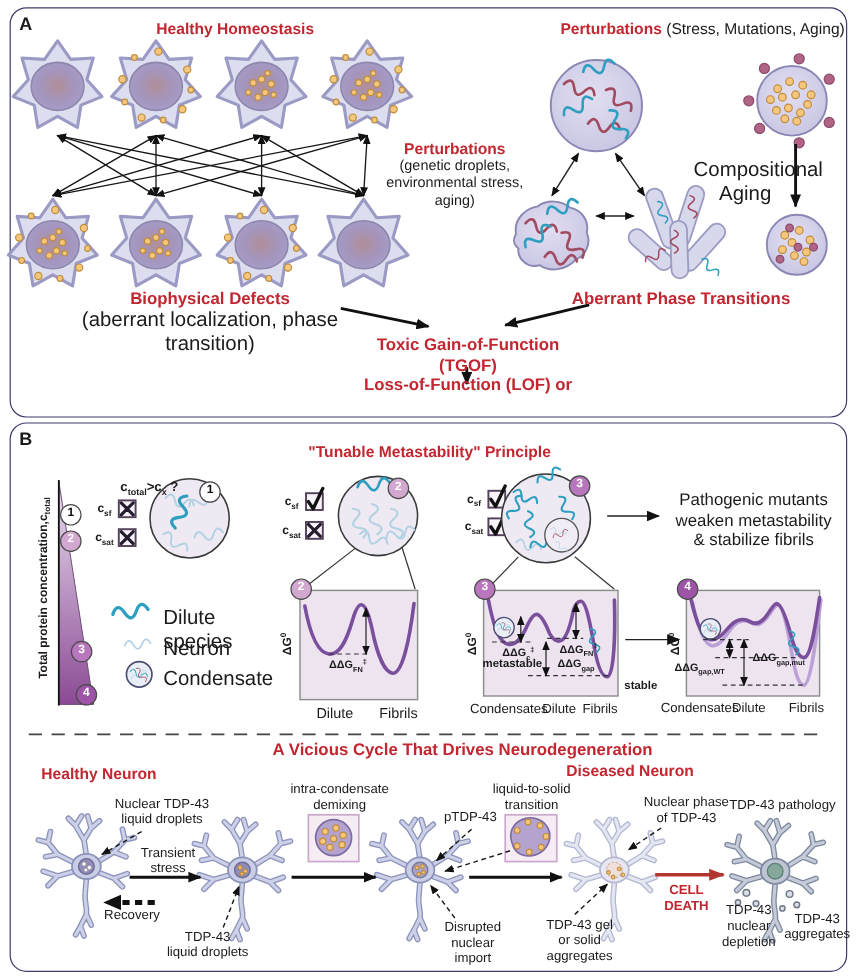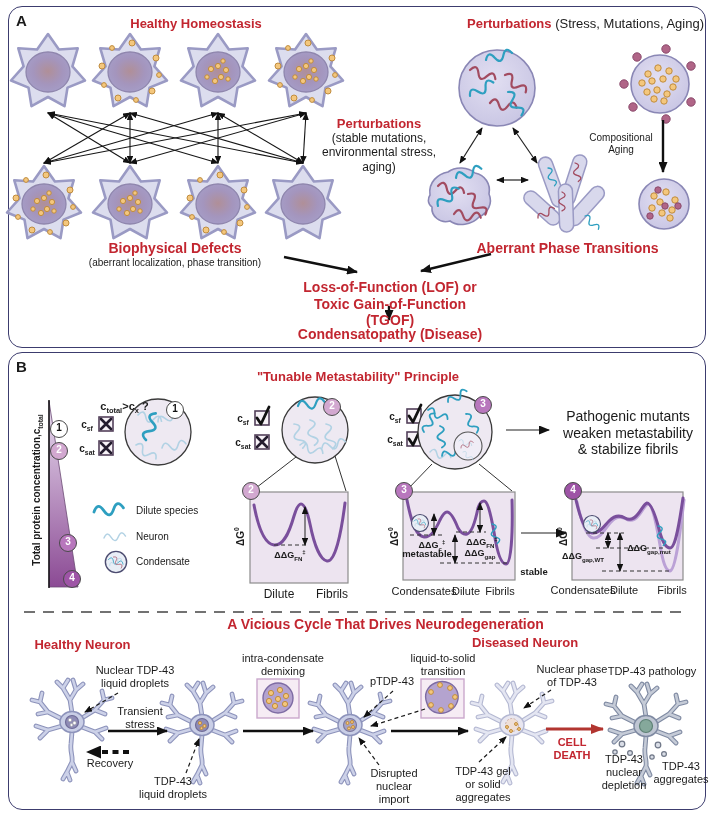--- a/index.html
+++ b/index.html
@@ -6,21 +6,21 @@
   #stage{position:relative;width:716px;height:815px;background:#ffffff;overflow:hidden;
          font-family:"Liberation Sans",sans-serif;}
   .panel{position:absolute;border:1.6px solid #3c3c6e;border-radius:14px;background:#fff;}
   svg{position:absolute;left:0;top:0;}
   .txt{position:absolute;color:#1b1b1b;line-height:1.18;text-align:center;
        font-family:"Liberation Sans",sans-serif;z-index:5;}
   .left{text-align:left;}
   .red{color:#c22630;}
   .b{font-weight:bold;}
   .f15{font-size:15px;} .f13{font-size:13px;} .f125{font-size:14px;} .f12{font-size:12px;}
-  .f115{font-size:10px;} .f11{font-size:11px;} .f10{font-size:10px;} .f95{font-size:9.5px;} .f9{font-size:9px;}
+  .f115{font-size:17px;} .f11{font-size:11px;} .f10{font-size:10px;} .f95{font-size:9.5px;} .f9{font-size:9px;}
   sub{font-size:68%;} sup{font-size:68%;}
   .vrot{transform:rotate(-90deg);transform-origin:center center;}
   .badge{position:absolute;width:16px;height:16px;border-radius:50%;border:1.2px solid #4a4a4a;
          font:bold 10px/14px "Liberation Sans",sans-serif;text-align:center;z-index:6;}
   .bg1{background:#ffffff;color:#111;}
   .bg2{background:#d2a8d0;color:#fff;}
   .bg3{background:#b877bd;color:#fff;}
   .bg4{background:#9e54a6;color:#fff;}
   
   .cellStar{fill:#dcddee;stroke:#9a9ac4;stroke-width:2.6;stroke-linejoin:round;}
@@ -470,38 +470,37 @@
     <line class="dash" x1="379" y1="765" x2="359" y2="738" marker-end="url(#aht)"></line>
     <line class="dash" x1="551" y1="690" x2="524" y2="708" marker-end="url(#aht)"></line>
     <line class="dash" x1="479" y1="762" x2="506" y2="737" marker-end="url(#aht)"></line>
   </svg>
 
   <div class="txt f15 b" style="left:16px;top:12px;">A</div>
   <div class="txt f13 b red" style="left:96px;top:16px;width:200px;">Healthy Homeostasis</div>
   <div class="txt f13" style="left:462px;top:16px;width:242px;text-align:right;"><span class="red b">Perturbations</span><span> (Stress, Mutations, Aging)</span></div>
   <div class="txt f12" style="left:300px;top:116px;width:158px;">
     <div class="red b f13">Perturbations</div>
-    <div>(stable mutations,</div>
+    <div>(genetic droplets,</div>
     <div>environmental stress,</div>
     <div>aging)</div>
   </div>
   <div class="txt f115" style="left:578px;top:132px;width:86px;">
     <div>Compositional</div>
     <div>Aging</div>
   </div>
   <div class="txt" style="left:45px;top:240px;width:260px;">
     <div class="red b f125">Biophysical Defects</div>
     <div class="f115">(aberrant localization, phase transition)</div>
   </div>
   <div class="txt red b f125" style="left:465px;top:240px;width:205px;">Aberrant Phase Transitions</div>
   <div class="txt red b f125" style="left:290px;top:279px;width:200px;">
+    <div>Toxic Gain-of-Function (TGOF)</div>
     <div>Loss-of-Function (LOF) or</div>
-    <div>Toxic Gain-of-Function (TGOF)</div>
-  </div>
-  <div class="txt red b f125" style="left:290px;top:326px;width:200px;">Condensatopathy (Disease)</div>
+  </div>
 
   <div class="txt f15 b" style="left:16px;top:358px;">B</div>
   <div class="txt f13 b red" style="left:208px;top:369px;width:300px;">"Tunable Metastability" Principle</div>
   <div class="txt f10 b vrot" style="left:-57px;top:483px;width:190px;"><span>Total protein concentration,</span><span>c</span><sub>total</sub></div>
   <div class="txt f11 b" style="left:72px;top:400px;width:105px;text-align:center;"><span>c</span><sub>total</sub><span>&gt;</span><span>c</span><sub>x</sub><span> ?</span></div>
 
   <div class="txt f10 b" style="left:76px;top:419px;width:22px;"><span>c</span><sub>sf</sub></div>
   <div class="txt f10 b" style="left:76px;top:443px;width:22px;"><span>c</span><sub>sat</sub></div>
   <div class="txt f10 b" style="left:232px;top:413px;width:22px;"><span>c</span><sub>sf</sub></div>
   <div class="txt f10 b" style="left:232px;top:437px;width:22px;"><span>c</span><sub>sat</sub></div>

